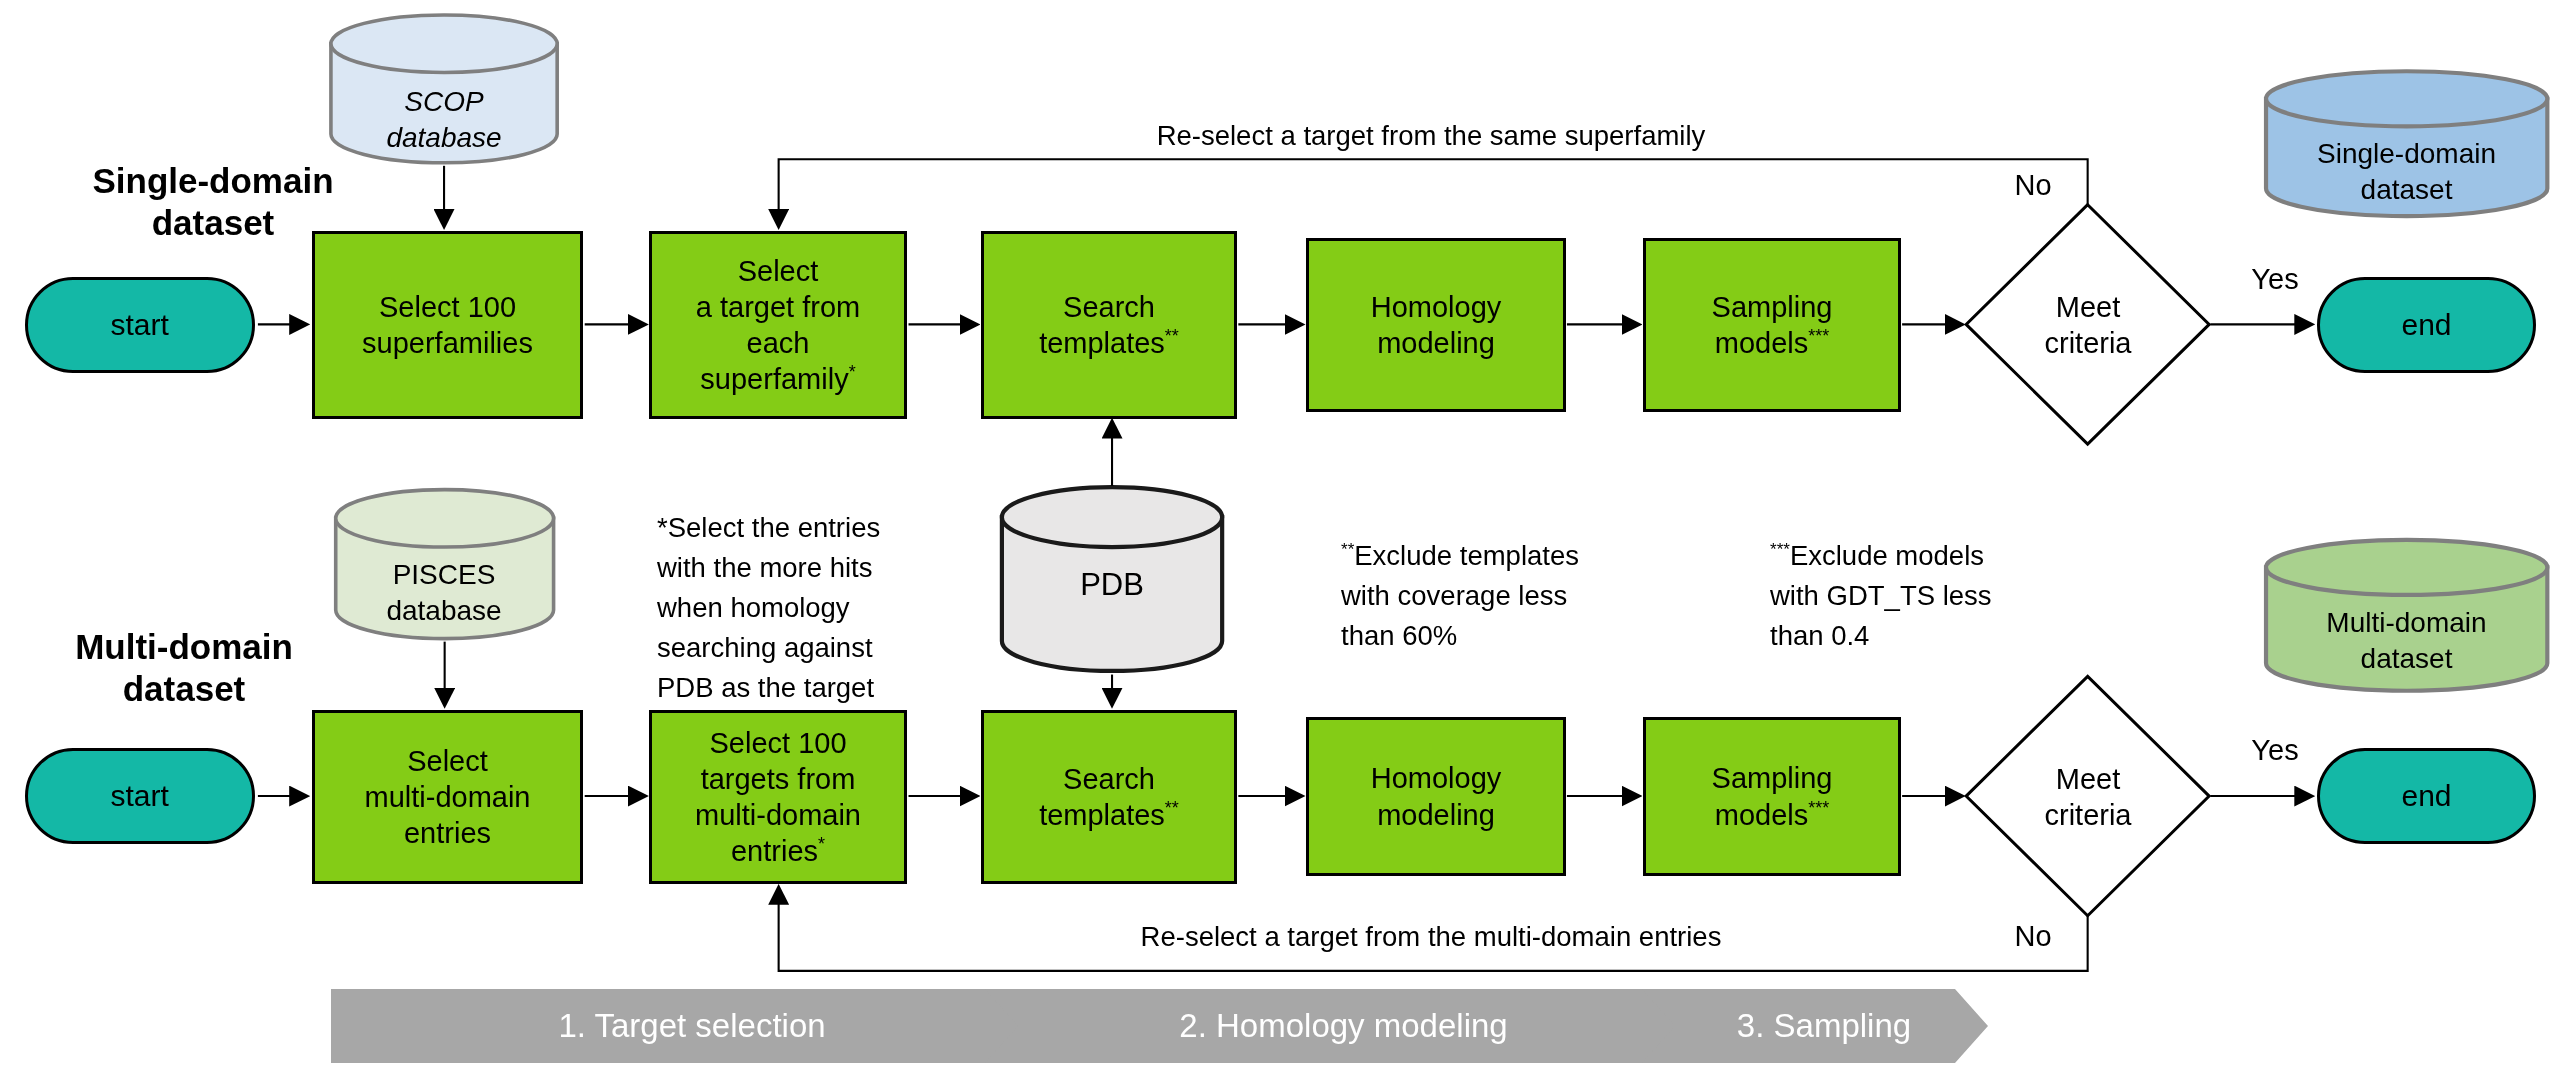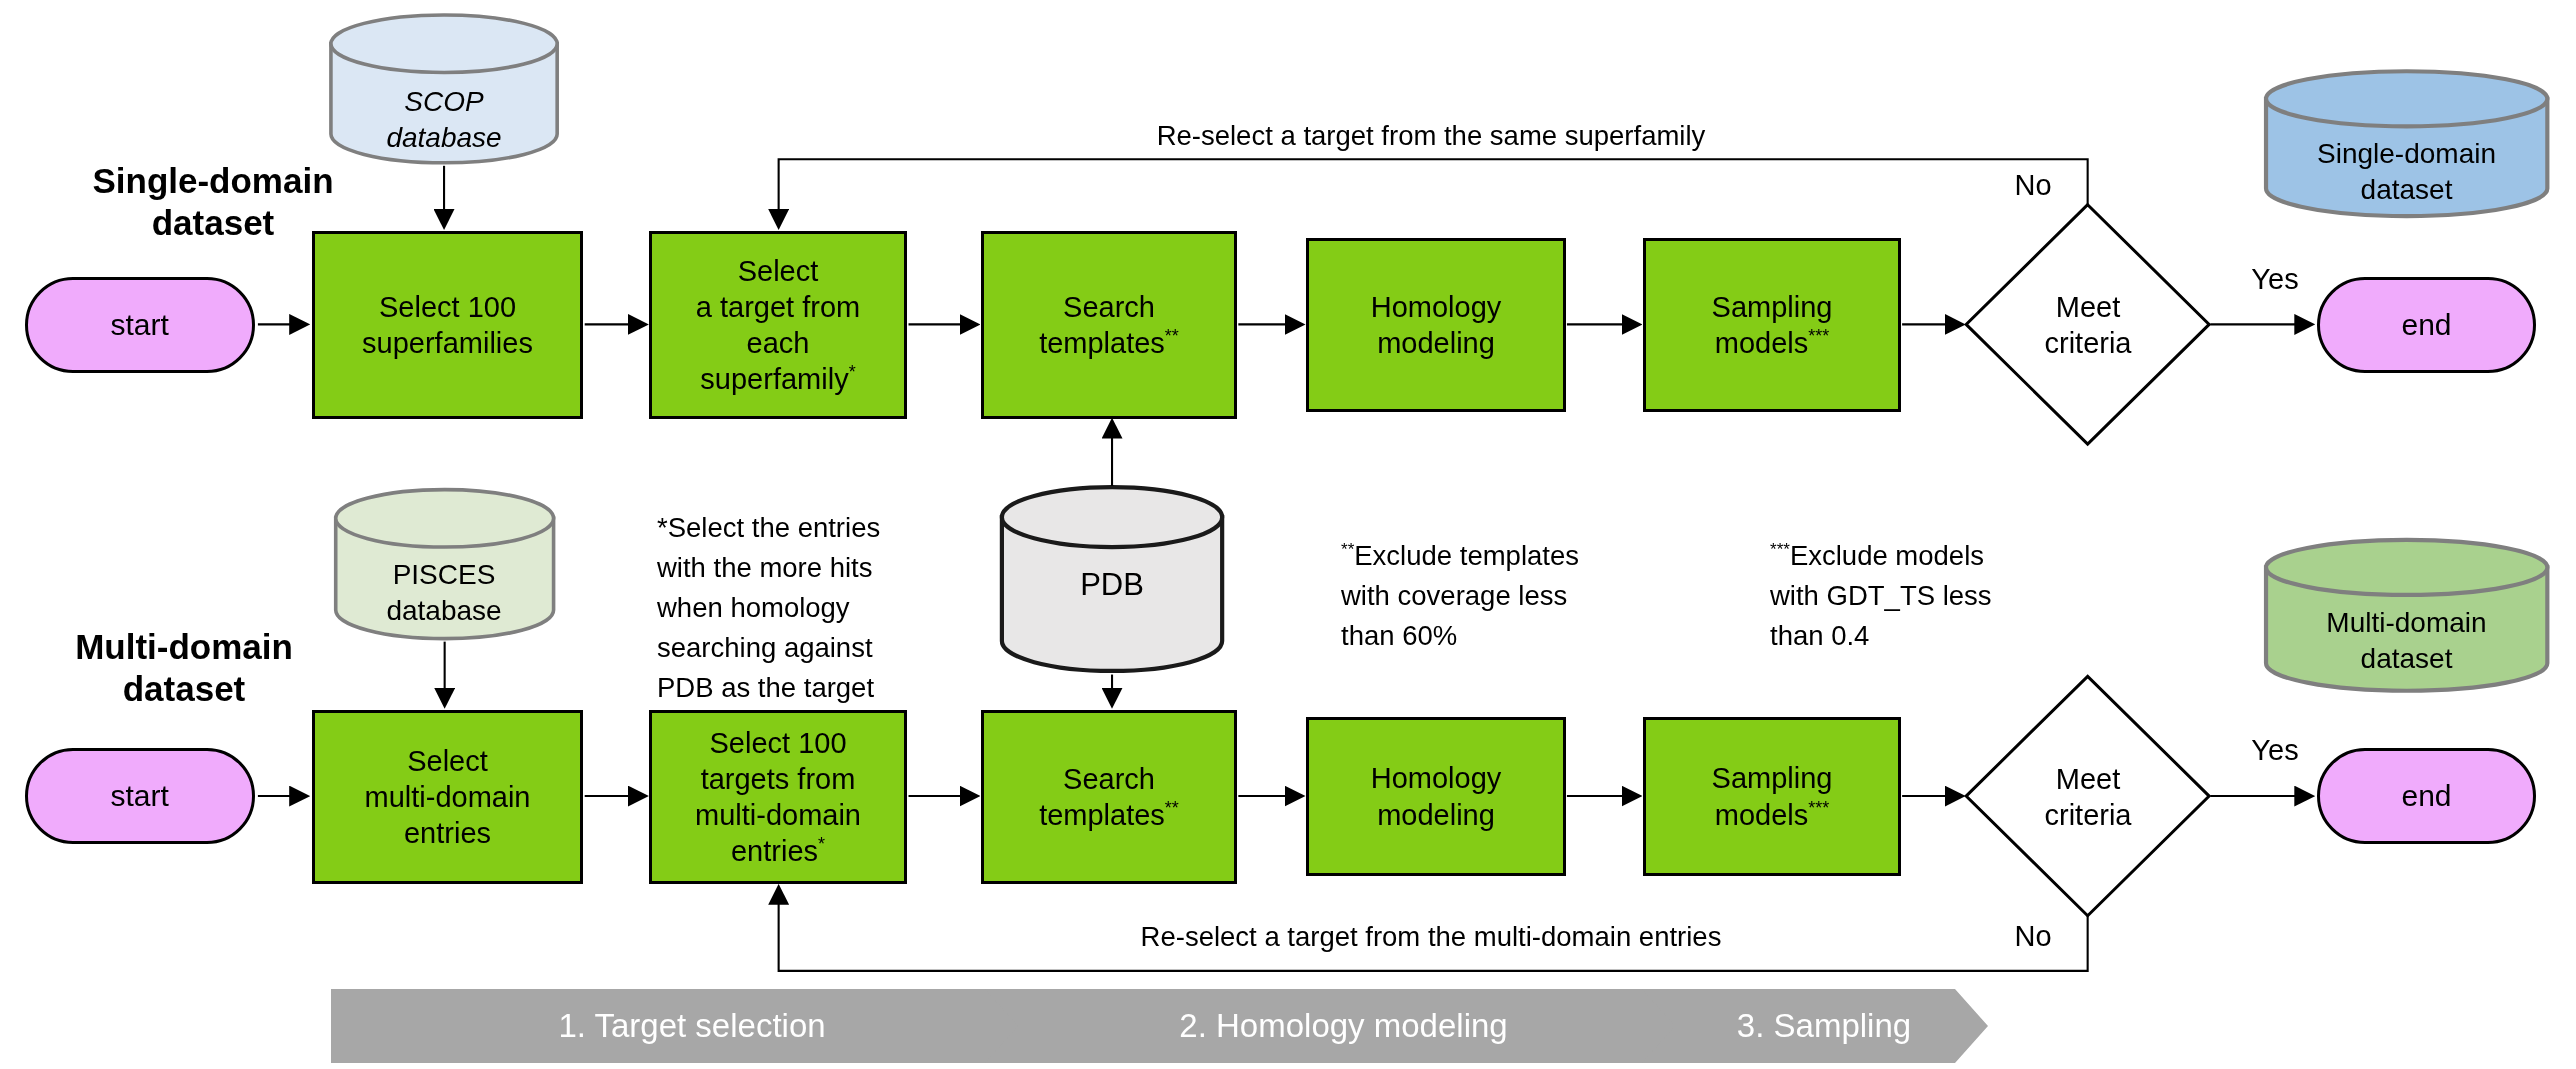--- a/index.html
+++ b/index.html
@@ -2,21 +2,21 @@
 <html style="font-size:9.6px"><head>
 <meta charset="utf-8">
 <style>
   html,body{margin:0;padding:0;background:#fff;}
   body{width:2576px;height:1069px;overflow:hidden;
        font-family:"Liberation Sans","DejaVu Sans",sans-serif;color:#000;}
   .canvas{position:relative;width:2576px;height:1069px;background:#fff;}
   .canvas svg.layer{position:absolute;left:0;top:0;}
   .abs{position:absolute;box-sizing:border-box;}
   .box{border:3px solid #000;background:#84cc16;display:flex;align-items:center;justify-content:center;}
-  .oval{border:3.6px solid #000;background:#f0abfc;border-radius:49px;display:flex;align-items:center;justify-content:center;}
+  .oval{border:3.6px solid #000;background:#14b8a6;border-radius:49px;display:flex;align-items:center;justify-content:center;}
   .lbl{width:100%;text-align:center;font-size:29px;line-height:1.25;white-space:pre-line;}
   .oval .lbl{font-size:30px;}
   sup{font-size:0.62em;}
   .rowlabel{font-weight:bold;font-size:35px;line-height:1.2;text-align:center;white-space:pre-line;}
   .cyl-label{display:flex;align-items:center;justify-content:center;text-align:center;
              font-size:28px;line-height:1.3;white-space:pre-line;}
   .cyl-label.big{font-size:31px;}
   .dlabel{display:flex;align-items:center;justify-content:center;text-align:center;
           font-size:29px;line-height:1.25;white-space:pre-line;}
   .looptext{text-align:center;font-size:27.5px;white-space:pre-line;}

